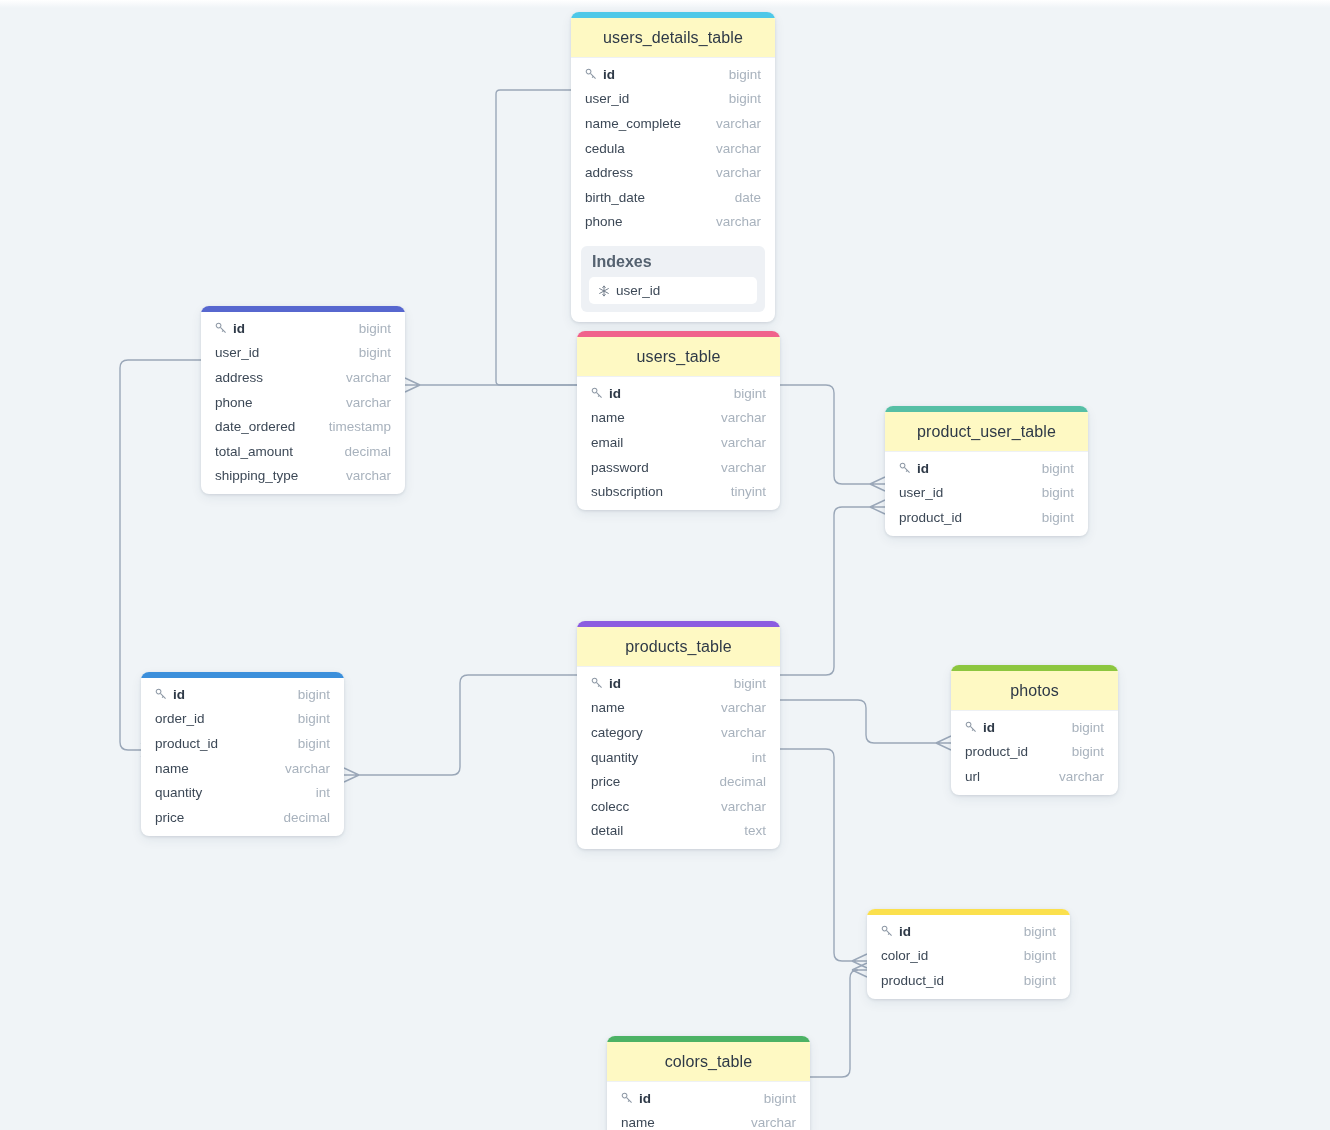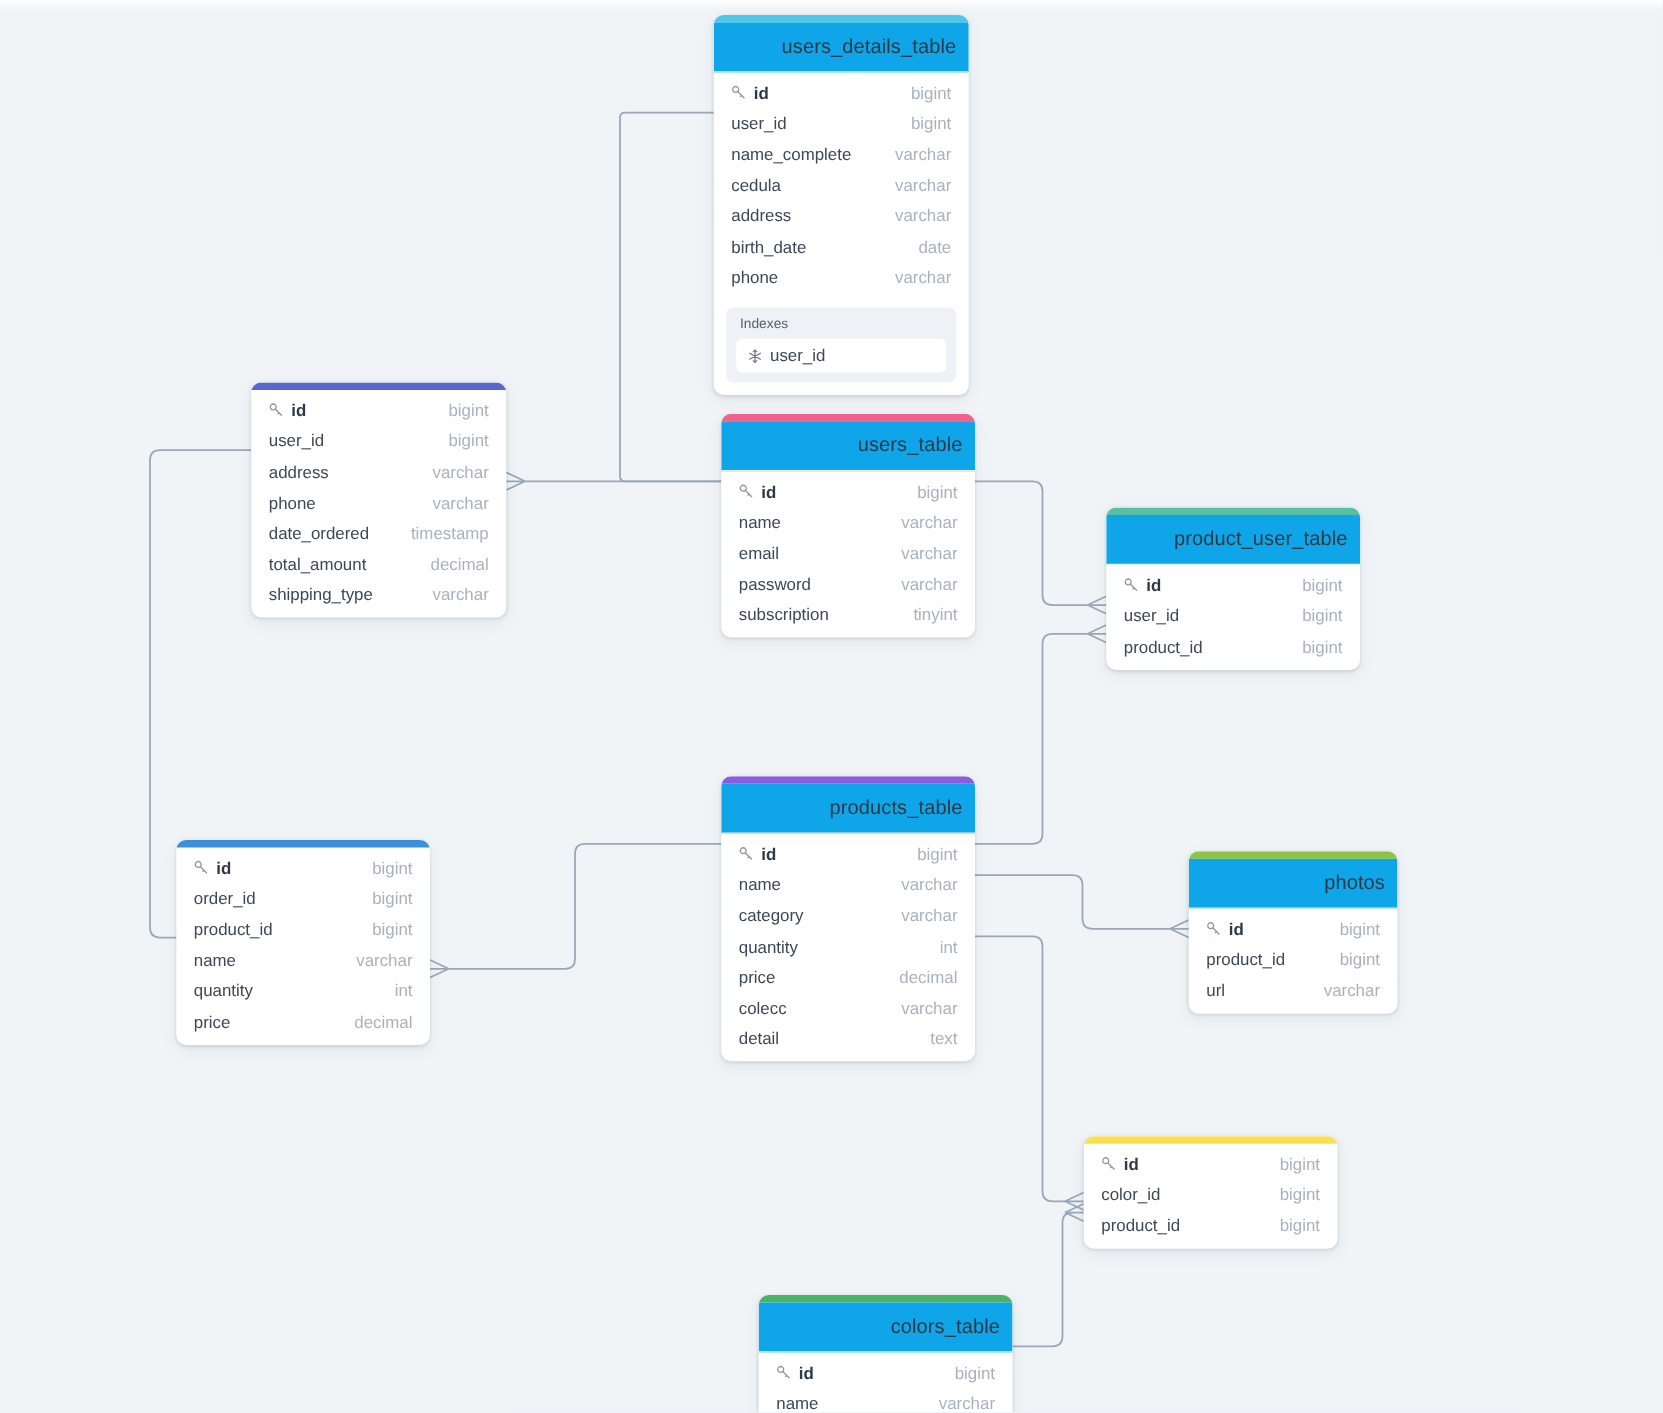--- a/index.html
+++ b/index.html
@@ -33,25 +33,25 @@
     background: #ffffff;
     border-radius: 8px;
     box-shadow: 0 1px 3px rgba(35,55,80,0.13), 0 4px 12px rgba(35,55,80,0.07);
     overflow: hidden;
   }
   .accent-bar {
     height: 6px;
     width: 100%;
   }
   .table-title {
-    text-align: right;
+    text-align: center;
     font-size: 16px;
     color: #2e3947;
     padding: 11px 10px 10px 10px;
-    background: #0ea5e9;
+    background: #fef9c3;
     border-bottom: 1px solid #eef1f5;
     letter-spacing: .1px;
   }
   .fields {
     padding: 4px 0 6px 0;
   }
   .field-row {
     display: flex;
     align-items: center;
     padding: 0 14px;
@@ -83,22 +83,22 @@
     position: relative;
     top: 0px;
   }
   .indexes-box {
     margin: 6px 10px 10px 10px;
     background: #eef1f5;
     border-radius: 6px;
     padding: 7px 8px 8px 8px;
   }
   .indexes-title {
-    font-size: 11px;
-    font-weight: normal;
+    font-size: 16px;
+    font-weight: bold;
     color: #52607080;
     color: #556270;
     padding: 0 2px 6px 3px;
   }
   .index-chip {
     background: #ffffff;
     border-radius: 5px;
     padding: 6px 9px;
     font-size: 13.5px;
     color: #3c4856;
@@ -462,21 +462,21 @@
             <span class="field-type">int</span>
           </div>
           <div class="field-row">
             <span class="field-name">
               <span>price</span>
             </span>
             <span class="field-type">decimal</span>
           </div>
         </div>
       </div>
-      <div class="table-card" style="left: 951px; top: 665px; width: 167px; margin-top: 16px;">
+      <div class="table-card" style="left: 951px; top: 665px; width: 167px;">
         <div class="accent-bar" style="background: rgb(140, 198, 63);"></div>
         <div class="table-title">photos</div>
         <div class="fields">
           <div class="field-row pk">
             <span class="field-name">
               <svg class="key-icon" viewBox="0 0 16 16">
                 <g fill="none" stroke="#8c97a4" stroke-width="1.3">
                   <circle cx="4.4" cy="4.4" r="2.9"></circle>
                   <path d="M6.6,6.6 L13,13"></path>
                   <path d="M10.2,10.2 L8.7,11.7"></path>

